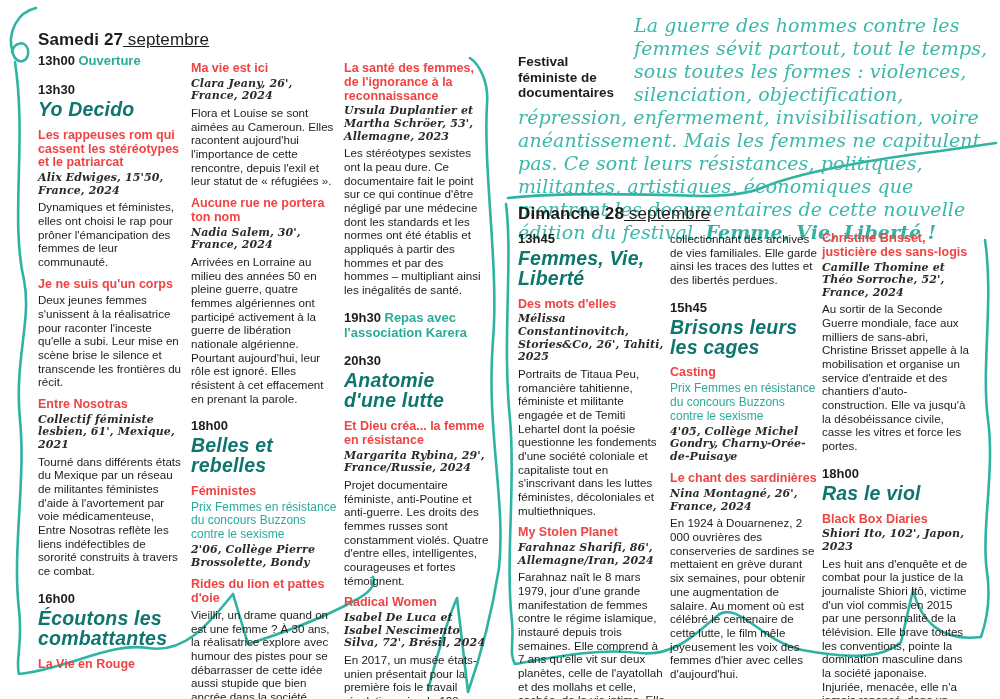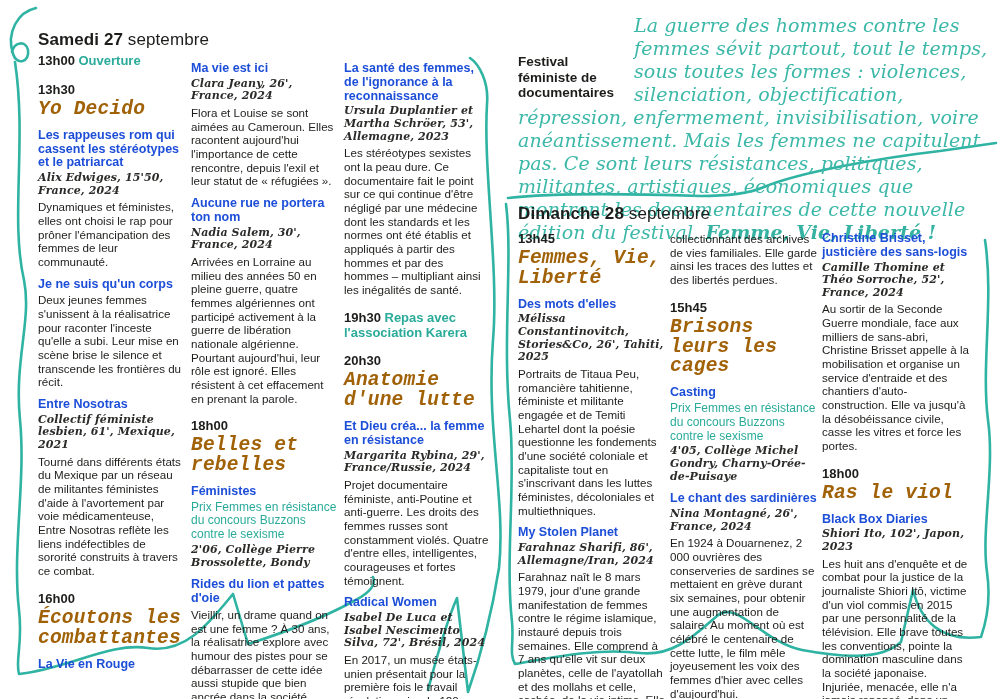--- a/index.html
+++ b/index.html
@@ -7,40 +7,40 @@
     width:1000px;height:699px;position:relative;overflow:hidden;
     background:#ffffff;color:#1d1d1b;
     font-family:"Liberation Sans",sans-serif;
     -webkit-font-smoothing:antialiased;
   }
   svg.deco{position:absolute;inset:0;width:1000px;height:699px;pointer-events:none;}
 
   
   .day-header{position:absolute;font-size:17px;letter-spacing:.1px;color:#1d1d1b;margin:0;}
   .day-header .hb{font-weight:bold;}
-  .day-header .hr{font-weight:normal;}
+  .day-header .hr{font-weight:normal;text-decoration:underline;}
 
   
   .cols{position:absolute;display:grid;}
   .cols-sat{left:38px;top:54px;width:452px;grid-template-columns:146px 146px 146px;column-gap:7px;}
   .cols-sun{left:518px;top:232px;width:456px;grid-template-columns:148px 148px 148px;column-gap:4px;}
   .col{min-width:0;}
   .col.pad-top{padding-top:8px;}
 
   
   .block{margin:0 0 9px 0;}
   .col > .block:first-child .time-row{margin-top:0;}
   .time-row{font-size:13px;font-weight:bold;line-height:1.15;margin:14px 0 2px 0;color:#1d1d1b;}
   .time-note{color:#2aab9a;}
   .script{
-    font-family:Liberation Mono, monospace;font-style:italic;font-weight:bold;
-    font-size:19.5px;line-height:1.02;color:#a16207;letter-spacing:.2px;
+    font-family:Liberation Sans, sans-serif;font-style:italic;font-weight:bold;
+    font-size:19.5px;line-height:1.02;color:#0f766e;letter-spacing:.2px;
     margin:1px 0 7px 0;
   }
-  .ftitle{font-size:12.5px;font-weight:bold;line-height:1.1;color:#1d4ed8;margin:0 0 2px 0;}
+  .ftitle{font-size:12.5px;font-weight:bold;line-height:1.1;color:#ef4444;margin:0 0 2px 0;}
   .award{font-size:12px;line-height:1.15;color:#2aab9a;margin:0 0 2px 0;}
   .credit{
     font-family:"DejaVu Serif",serif;font-style:italic;font-weight:bold;
     font-size:11px;line-height:1.15;color:#2b2b29;margin:0 0 3px 0;letter-spacing:.1px;
   }
   .desc{font-size:11.6px;line-height:1.18;margin:0;color:#1d1d1b;}
 
   
   .intro{position:absolute;left:518px;top:14px;width:474px;}
   .intro-label{

